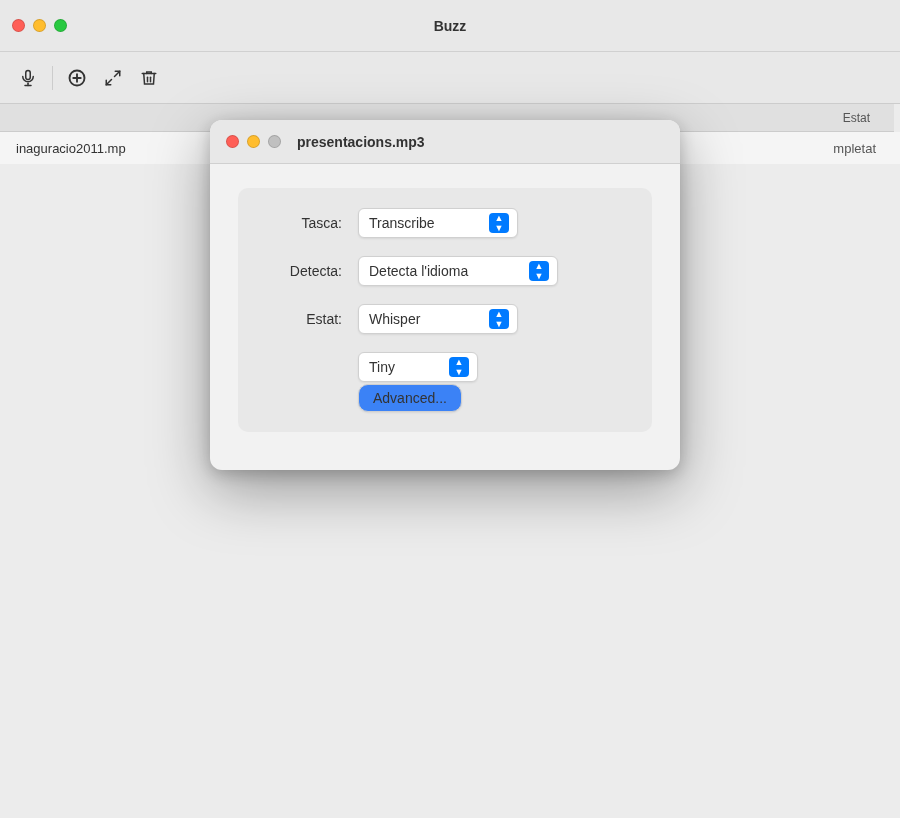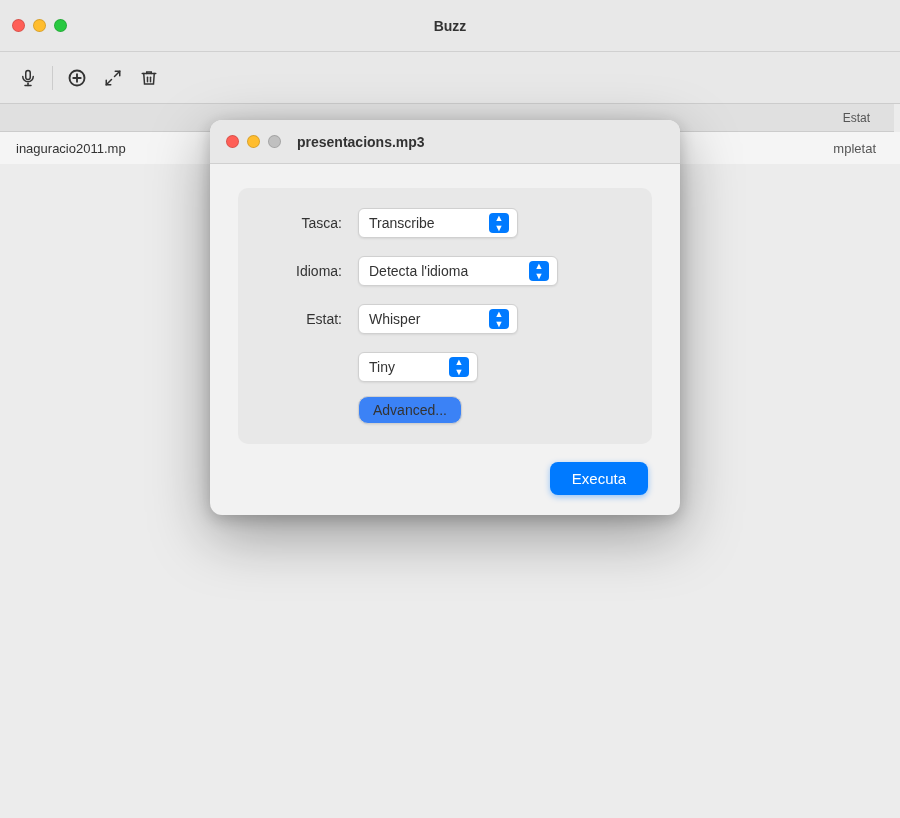--- a/index.html
+++ b/index.html
@@ -260,21 +260,21 @@
 
     
     .select-wide { min-width: 200px; }
     .select-medium { min-width: 160px; }
     .select-small { min-width: 120px; }
 
     
     .form-row-nolabel {
       display: flex;
       align-items: center;
-      margin-bottom: 14px;
+      margin-bottom: 2px;
       padding-left: 96px;
     }
 
     
     .advanced-btn {
       display: inline-flex;
       align-items: center;
       background: #3b82f6;
       border: 1px solid #d0d0d0;
       border-radius: 10px;
@@ -432,21 +432,21 @@
                 <div class="spin-arrows">
                   <span>▲</span>
                   <span>▼</span>
                 </div>
               </div>
             </div>
           </div>
         </div>
 
         <div class="form-row">
-          <span class="form-label">Idioma:</span>
+          <span class="form-label">Detecta:</span>
           <div class="select-wrapper">
             <div class="mac-select-styled select-wide">
               <span class="label-text">Detecta l'idioma</span>
               <div class="spin-icon">
                 <div class="spin-arrows">
                   <span>▲</span>
                   <span>▼</span>
                 </div>
               </div>
             </div>
@@ -484,19 +484,16 @@
 
         <div class="form-row advanced-btn-row">
           <button class="advanced-btn">
             <span>Advanced...</span>
           </button>
         </div>
 
       </div>
 
 
-      <div class="execute-row">
-        <button class="executa-btn">Executa</button>
-      </div>
 
     </div>
   </div>
 </div>
 
 </body></html>

